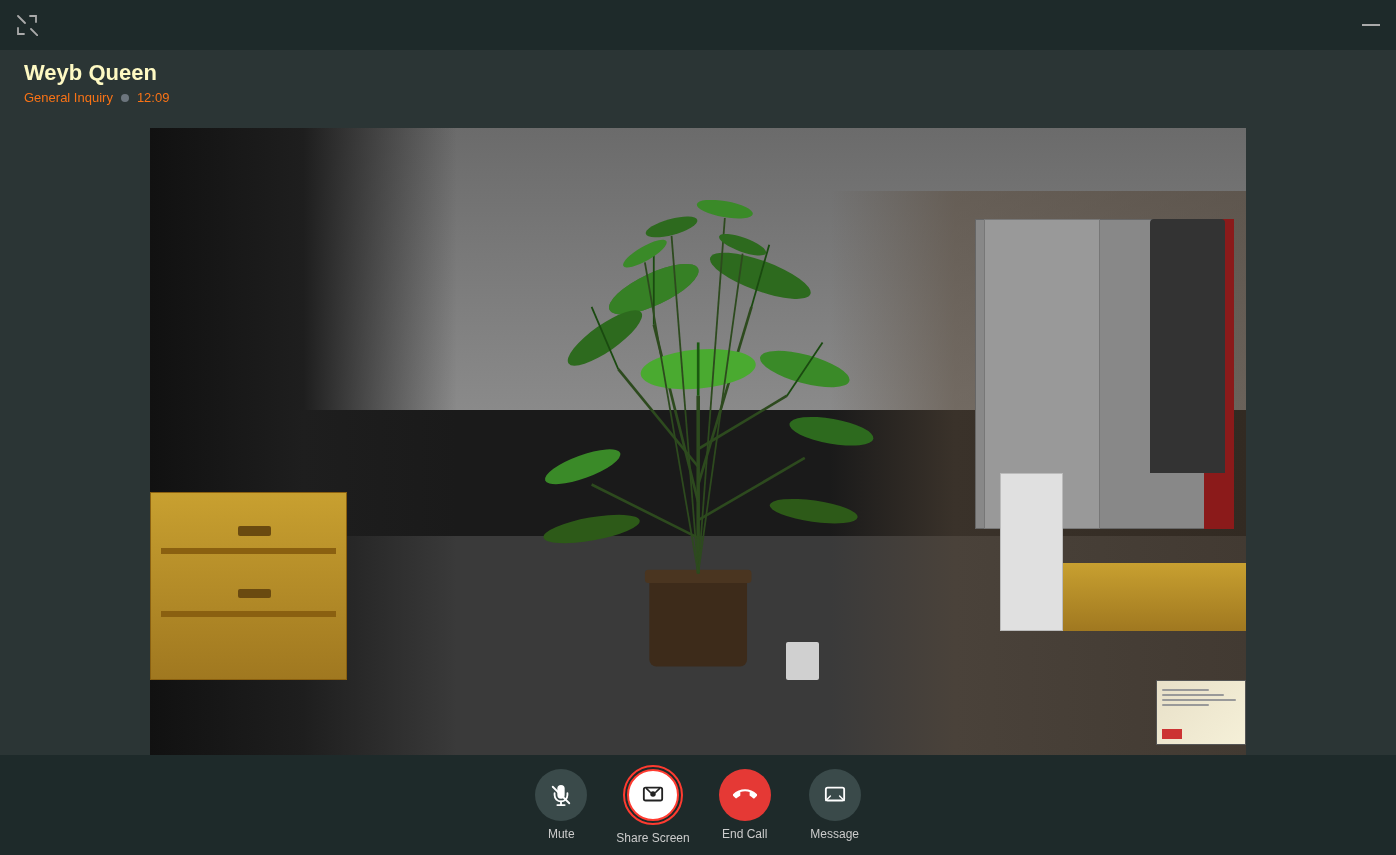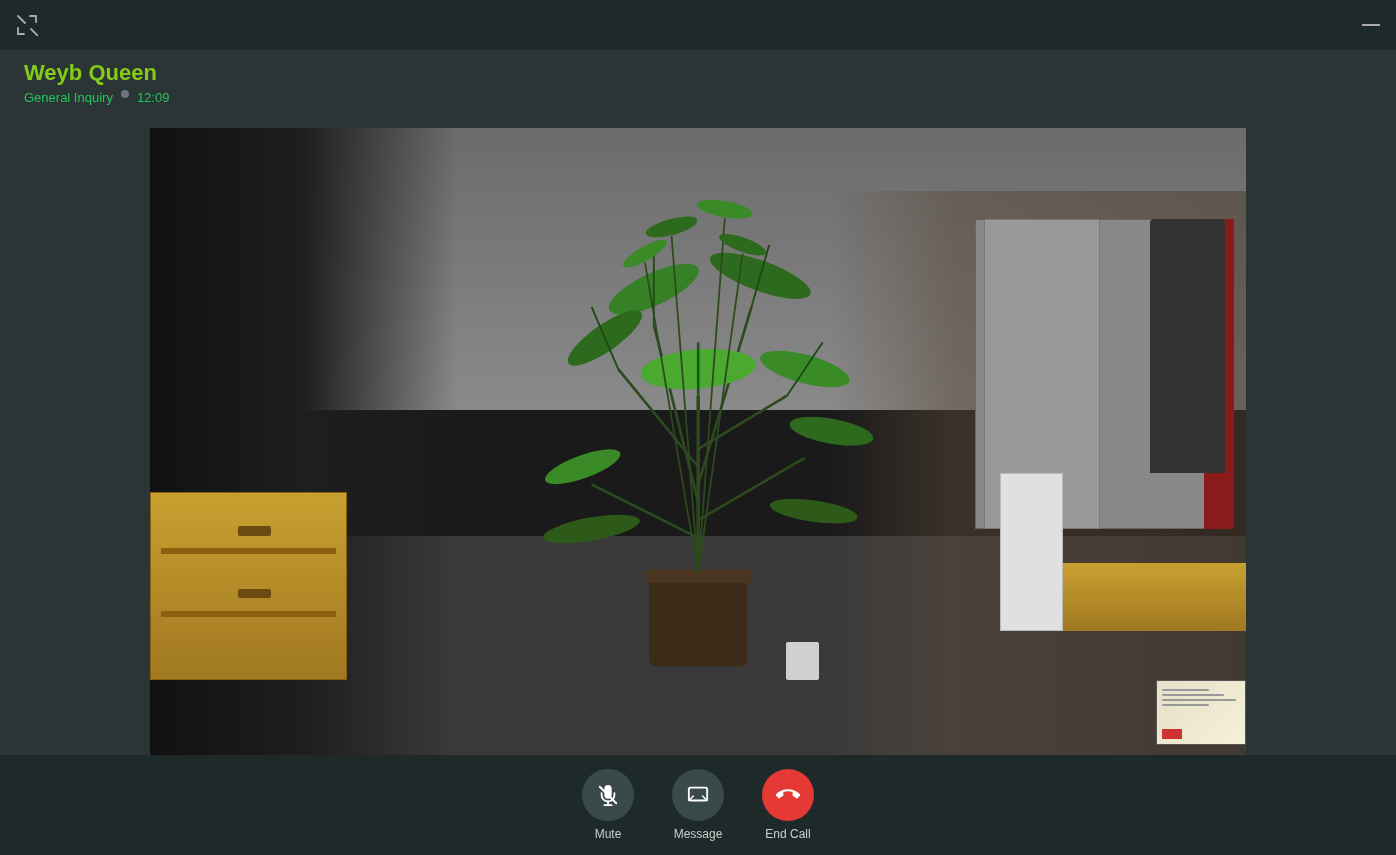--- a/index.html
+++ b/index.html
@@ -53,30 +53,30 @@
     .call-info {
       position: absolute;
       top: 60px;
       left: 24px;
       z-index: 10;
     }
 
     .caller-name {
       font-size: 22px;
       font-weight: 600;
-      color: #84cc16;
+      color: #fef9c3;
       margin-bottom: 4px;
     }
 
     .call-meta {
       display: flex;
-      align-items: flex-start;
+      align-items: center;
       gap: 8px;
       font-size: 13px;
-      color: #22c55e;
+      color: #f97316;
     }
 
     .call-meta-dot {
       width: 8px;
       height: 8px;
       background: #6c757d;
       border-radius: 50%;
     }
 
     
@@ -356,34 +356,46 @@
         <path d="M19 10v2a7 7 0 0 1-14 0v-2" stroke="white" stroke-width="2" fill="none" stroke-linecap="round"></path>
         <line x1="12" y1="19" x2="12" y2="23" stroke="white" stroke-width="2" stroke-linecap="round"></line>
         <line x1="8" y1="23" x2="16" y2="23" stroke="white" stroke-width="2" stroke-linecap="round"></line>
         <line x1="3" y1="3" x2="21" y2="21" stroke="white" stroke-width="2" stroke-linecap="round"></line>
       </svg>
     </div>
     <span class="control-label">Mute</span>
   </div>
 
 
-
+  <div class="control-btn">
+    <div style="border: 2px solid #ff3b30; border-radius: 50%; padding: 2px;">
+      <div class="control-icon-circle share-screen-active">
+        <svg width="22" height="22" viewBox="0 0 24 24" fill="none">
+          <rect x="2" y="4" width="20" height="14" rx="2" stroke="#222" stroke-width="2" fill="none"></rect>
+          <circle cx="12" cy="11" r="3" fill="#222"></circle>
+          <path d="M9 9l-4-4M15 9l4-4" stroke="#222" stroke-width="1.8" stroke-linecap="round"></path>
+        </svg>
+      </div>
+    </div>
+    <span class="control-label">Share Screen</span>
+  </div>
+
+
+  <div class="control-btn">
+    <div class="control-icon-circle end-call">
+      <svg width="24" height="24" viewBox="0 0 24 24" fill="none">
+        <path d="M6.6 10.8c1.4 2.8 3.8 5.1 6.6 6.6l2.2-2.2c.3-.3.7-.4 1-.2 1.1.4 2.3.6 3.6.6.6 0 1 .4 1 1V20c0 .6-.4 1-1 1-9.4 0-17-7.6-17-17 0-.6.4-1 1-1h3.5c.6 0 1 .4 1 1 0 1.3.2 2.5.6 3.6.1.3 0 .7-.2 1L6.6 10.8z" fill="white" transform="rotate(135,12,12)"></path>
+      </svg>
+    </div>
+    <span class="control-label">End Call</span>
+  </div>
 
   <div class="control-btn">
     <div class="control-icon-circle">
       <svg width="22" height="22" viewBox="0 0 24 24" fill="none">
         <rect x="2" y="4" width="20" height="14" rx="2" stroke="white" stroke-width="2" fill="none"></rect>
         <path d="M2 18l5-5M22 18l-5-5" stroke="white" stroke-width="1.5" stroke-linecap="round"></path>
       </svg>
     </div>
     <span class="control-label">Message</span>
   </div>
 
-  <div class="control-btn">
-    <div class="control-icon-circle end-call">
-      <svg width="24" height="24" viewBox="0 0 24 24" fill="none">
-        <path d="M6.6 10.8c1.4 2.8 3.8 5.1 6.6 6.6l2.2-2.2c.3-.3.7-.4 1-.2 1.1.4 2.3.6 3.6.6.6 0 1 .4 1 1V20c0 .6-.4 1-1 1-9.4 0-17-7.6-17-17 0-.6.4-1 1-1h3.5c.6 0 1 .4 1 1 0 1.3.2 2.5.6 3.6.1.3 0 .7-.2 1L6.6 10.8z" fill="white" transform="rotate(135,12,12)"></path>
-      </svg>
-    </div>
-    <span class="control-label">End Call</span>
-  </div>
-
 </div>
 
 </body></html>

